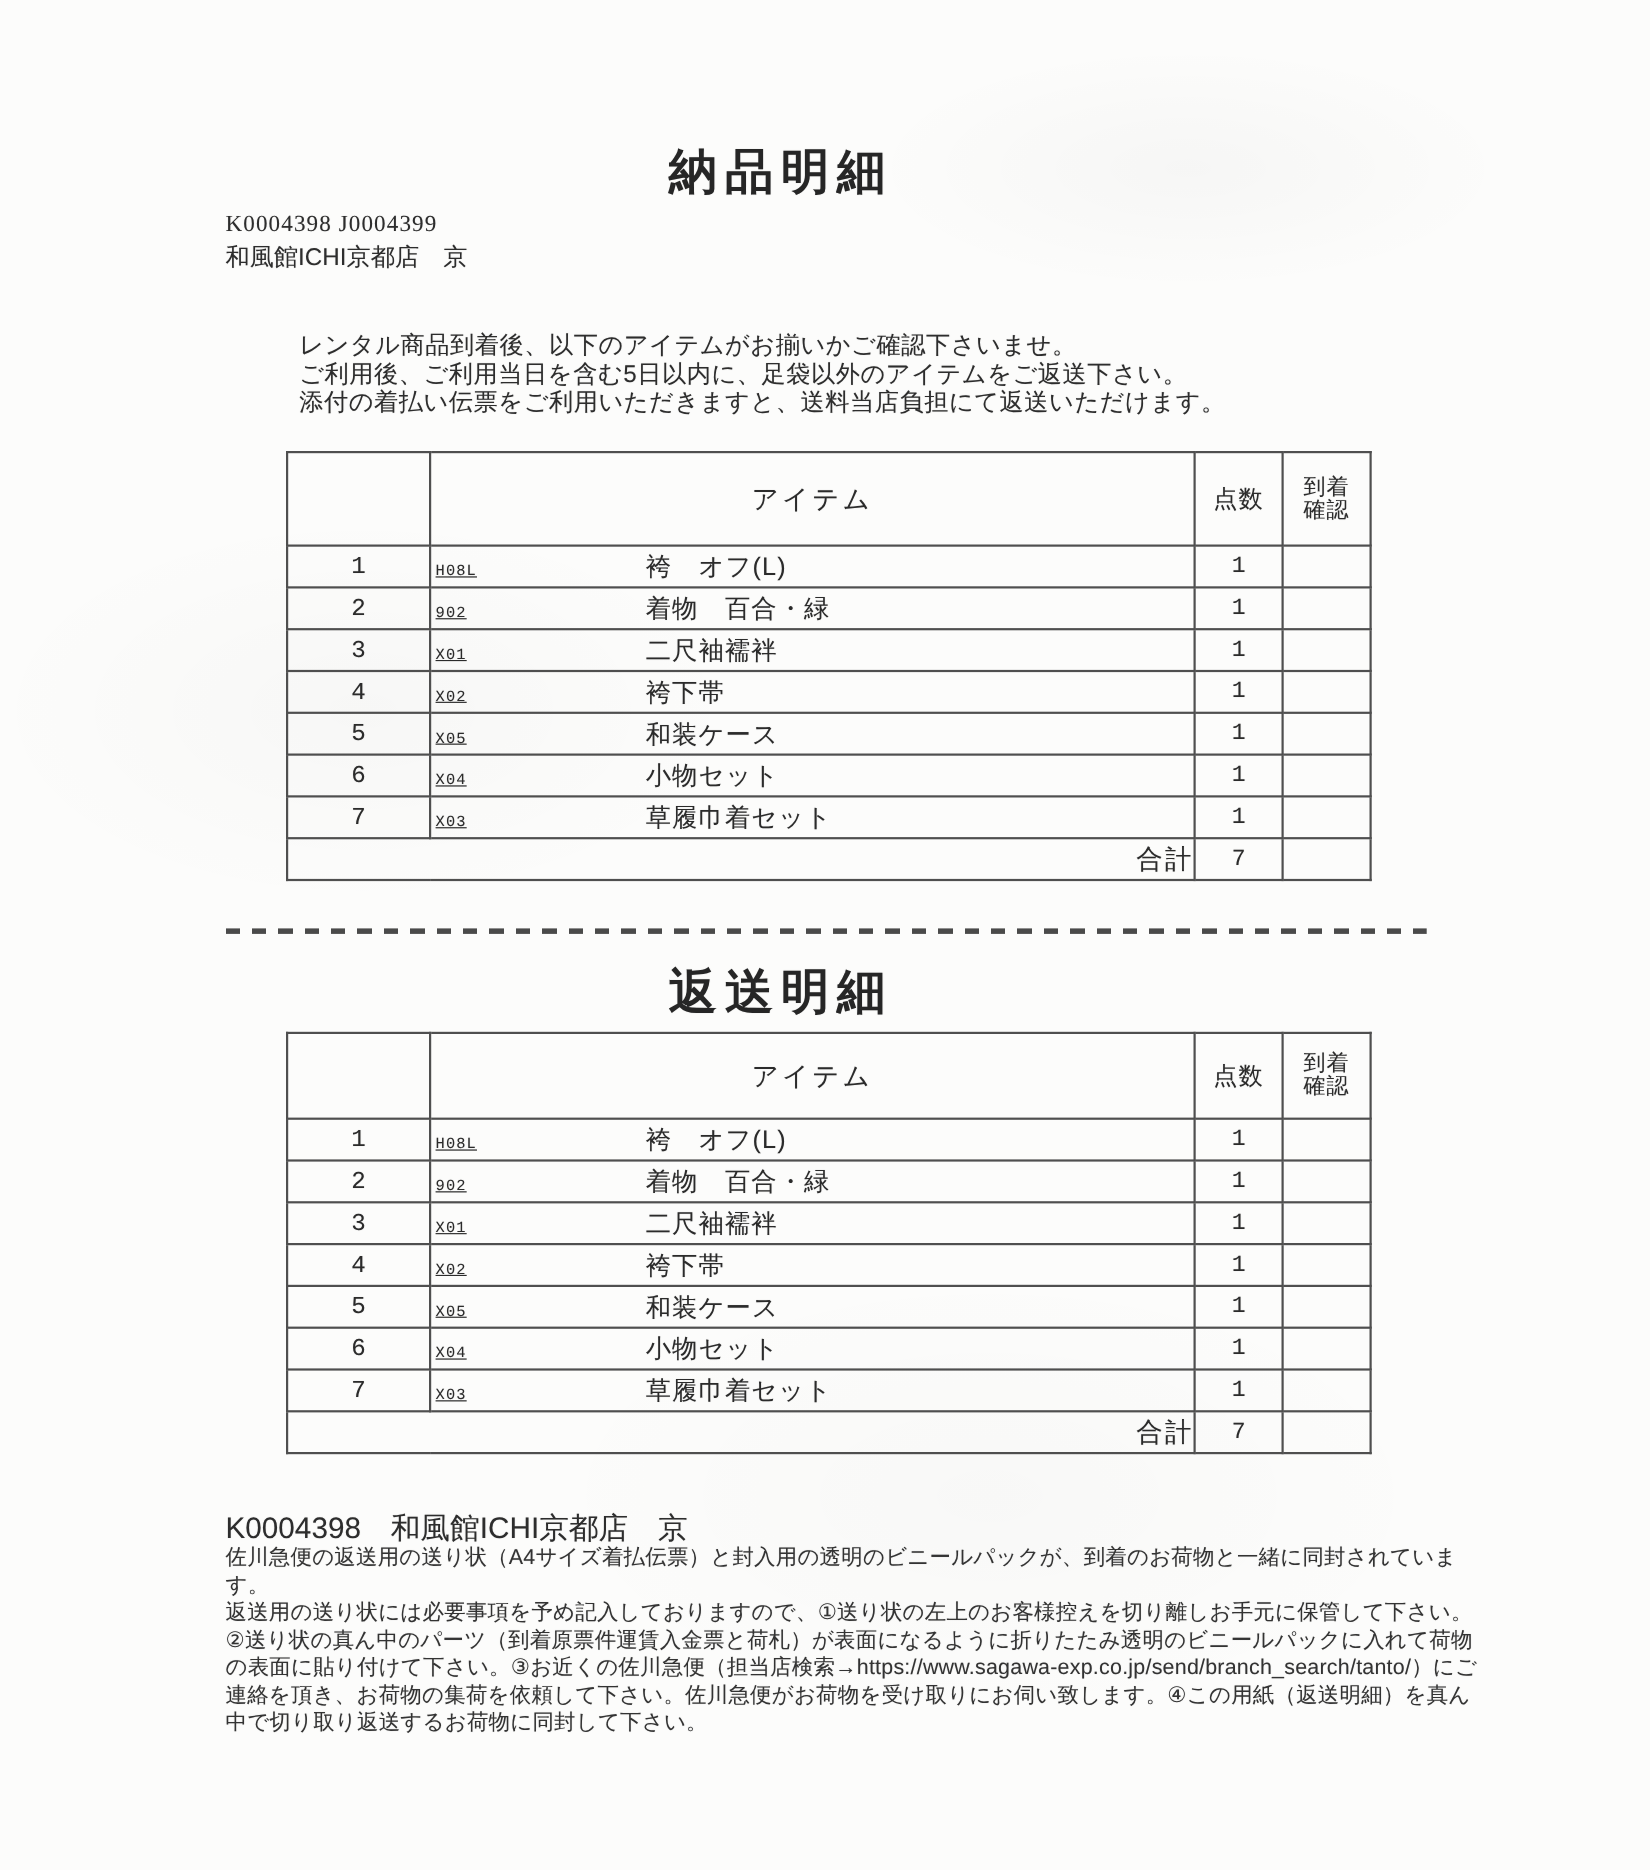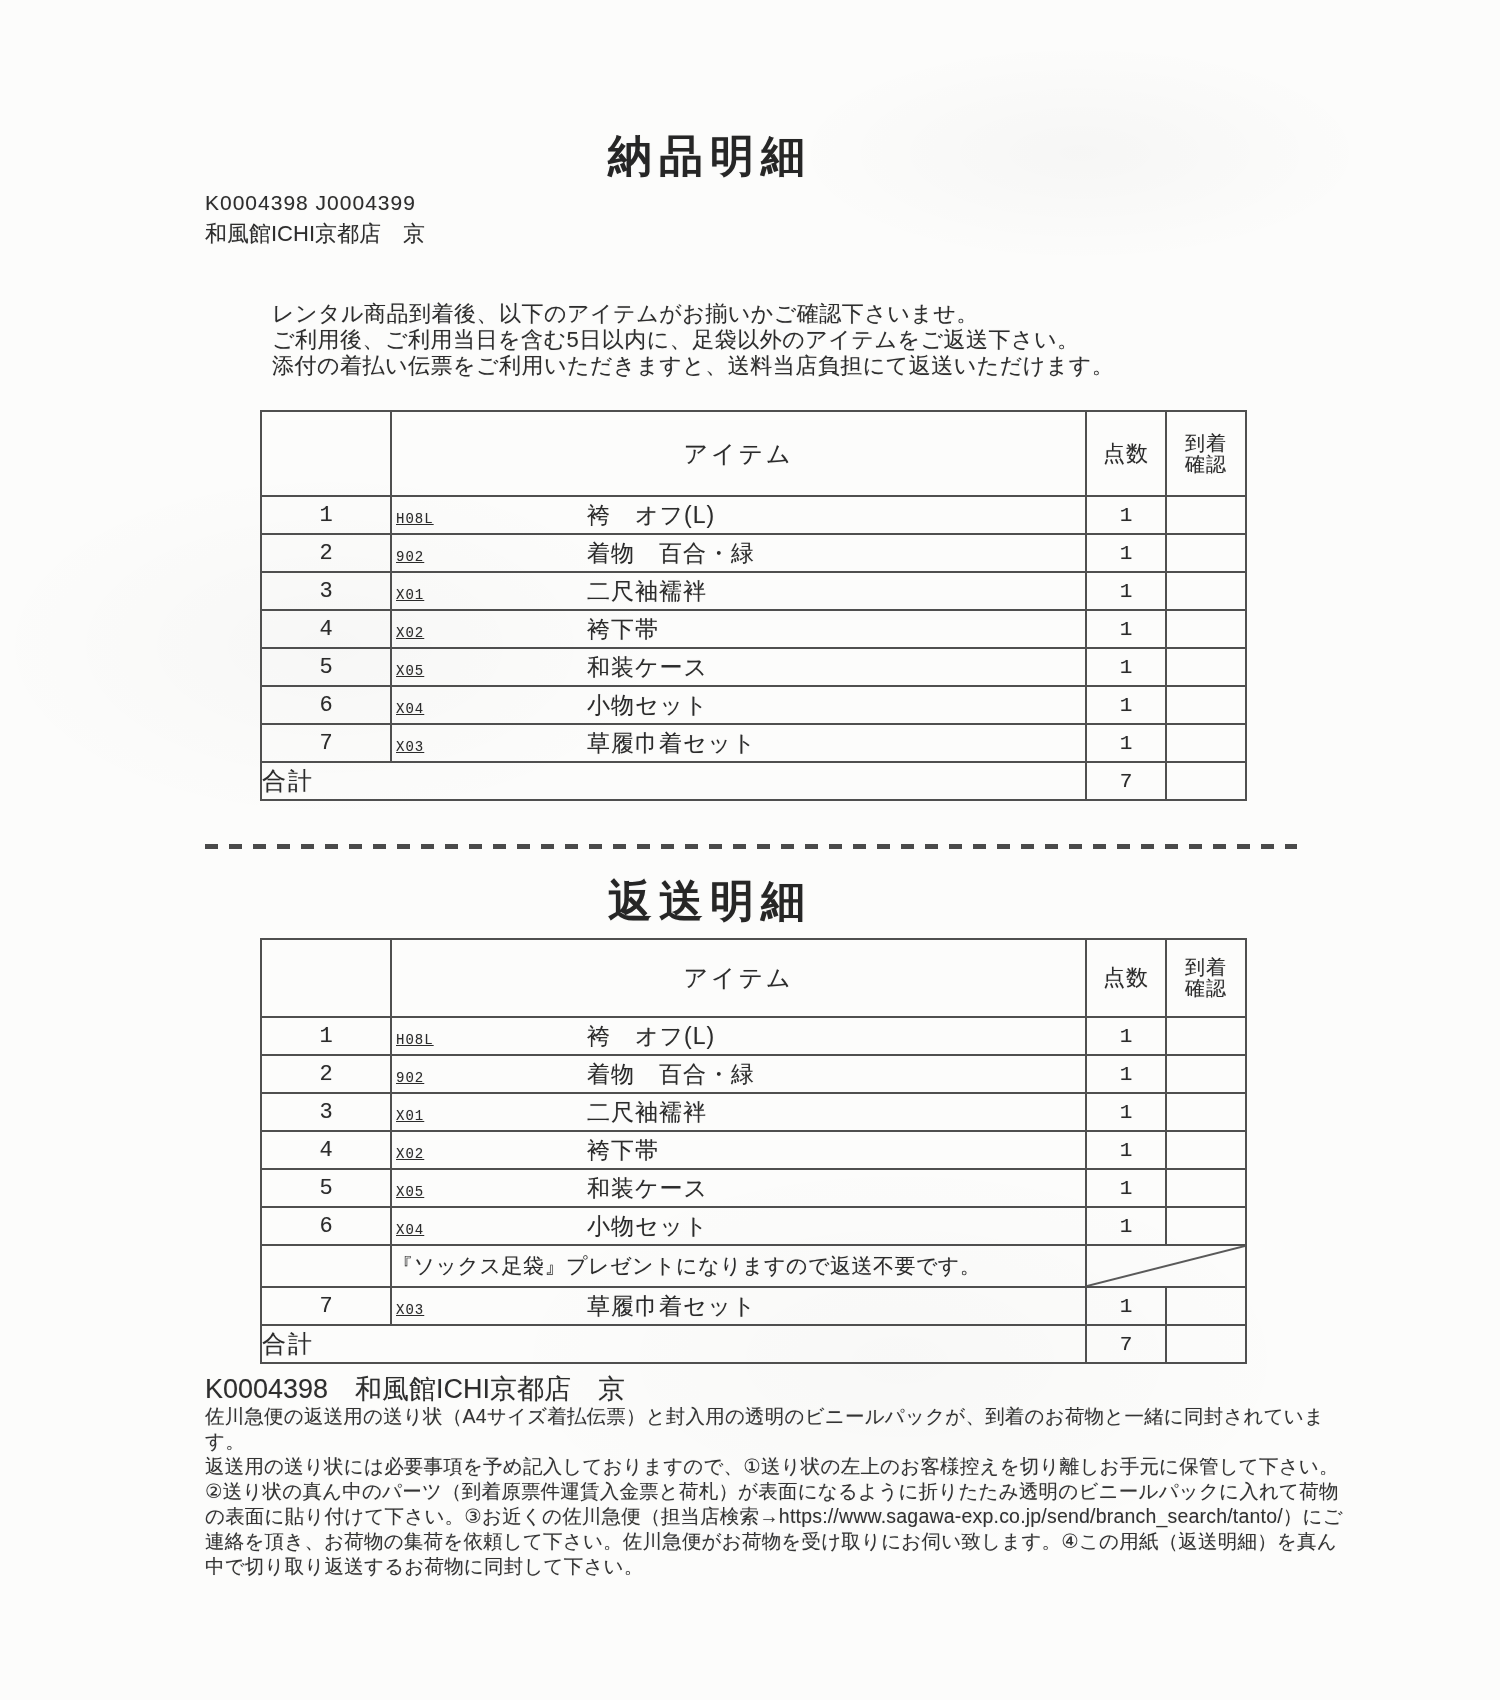--- a/index.html
+++ b/index.html
@@ -16,21 +16,21 @@
       radial-gradient(ellipse 600px 300px at 60% 80%, rgba(0,0,0,0.015), transparent 70%),
       #fcfcfb;
     color:#2d2d2d;
     text-shadow:0 0 1px rgba(70,70,70,0.28);
   }
   .abs{position:absolute;}
   .doc-title{
     left:0;width:1420px;text-align:center;
     font-size:44px;font-weight:600;letter-spacing:7px;color:#262626;
   }
-  .mono{font-family:Liberation Sans, sans-serif;}
+  .mono{font-family:Liberation Serif, serif;}
   .codes{top:191px;left:205px;font-size:21px;letter-spacing:1px;}
   .store{top:219px;left:205px;font-size:22px;}
   .greeting{
     top:253px;left:0;width:1410px;text-align:center;
     font-size:23px;font-weight:600;letter-spacing:1px;color:#252525;
   }
   .instructions{top:301px;left:272px;font-size:22px;line-height:26px;letter-spacing:0.5px;}
   table.items{
     border-collapse:collapse;table-layout:fixed;width:985px;
     font-size:23px;color:#2b2b2b;
@@ -50,21 +50,21 @@
   tr.row td{height:36px;}
   td.num{text-align:center;font-family:"Liberation Mono","DejaVu Sans Mono",monospace;font-size:22px;}
   td.item-cell{text-align:left;}
   .code{
     display:inline-block;width:195px;padding-left:4px;box-sizing:border-box;
     font-family:"Liberation Mono","DejaVu Sans Mono",monospace;font-size:14px;letter-spacing:1px;text-decoration:underline;
   }
   .iname{font-size:23px;letter-spacing:1px;}
   td.qty{text-align:center;font-family:"Liberation Mono","DejaVu Sans Mono",monospace;font-size:21px;}
   tr.total td{height:36px;}
-  td.total-label{text-align:left;font-size:24px;letter-spacing:2px;margin-top:40px;}
+  td.total-label{text-align:right;font-size:24px;letter-spacing:2px;margin-top:40px;}
   td.ghost{border:none;background:transparent;}
   tr.gift td{height:40px;}
   td.gift-text{font-size:21px;letter-spacing:0.5px;padding-left:18px;}
   td.diag{position:relative;}
   td.diag svg{position:absolute;left:0;top:0;width:100%;height:100%;display:block;}
   .dashes{
     top:844px;left:205px;width:1092px;height:5px;
     background:repeating-linear-gradient(90deg,#4a4a4a 0 13px,transparent 13px 24px);
   }
   .store2{top:1371px;left:205px;font-size:27px;}
@@ -203,29 +203,20 @@
       <td class="item-cell"><span class="code">X05</span><span class="iname">和装ケース</span></td>
       <td class="qty">1</td>
       <td></td>
     </tr>
     <tr class="row">
       <td class="num">6</td>
       <td class="item-cell"><span class="code">X04</span><span class="iname">小物セット</span></td>
       <td class="qty">1</td>
       <td></td>
     </tr>
-    <tr class="gift">
-      <td></td>
-      <td class="gift-text">『ソックス足袋』プレゼントになりますので返送不要です。</td>
-      <td class="diag" colspan="2">
-        <svg viewBox="0 0 100 100" preserveAspectRatio="none">
-          <line x1="0" y1="100" x2="100" y2="0" stroke="#5a5a5a" stroke-width="2" vector-effect="non-scaling-stroke"></line>
-        </svg>
-      </td>
-    </tr>
     <tr class="row">
       <td class="num">7</td>
       <td class="item-cell"><span class="code">X03</span><span class="iname">草履巾着セット</span></td>
       <td class="qty">1</td>
       <td></td>
     </tr>
     <tr class="total">
       <td class="total-label" colspan="2">合計</td>
       <td class="qty">7</td>
       <td class="ghost"></td>

